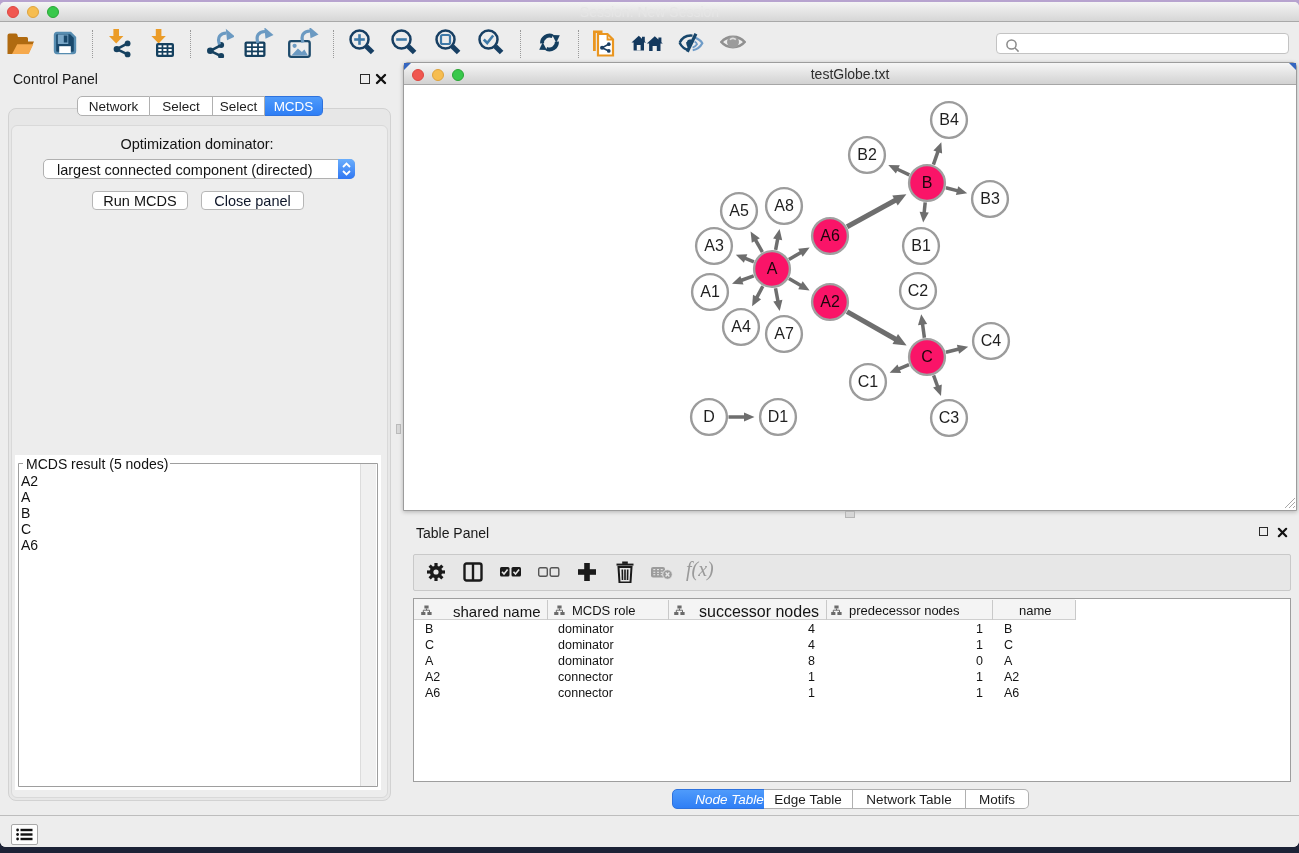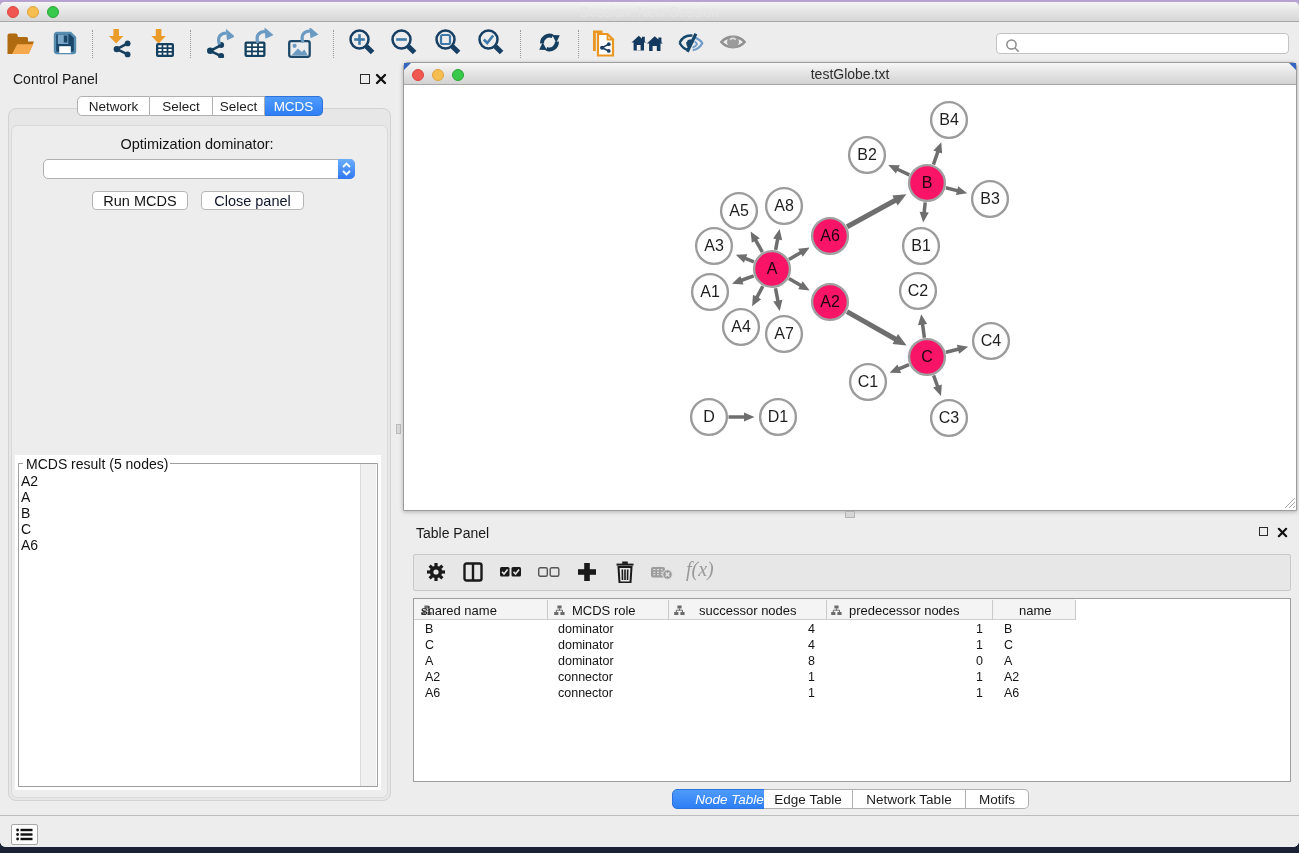--- a/index.html
+++ b/index.html
@@ -164,20 +164,21 @@
     <path d="M2 2 L10 10 M10 2 L2 10" stroke="#111" stroke-width="2.4" stroke-linecap="round"></path>
   </svg>
 <div class="abs" style="left:8px;top:108px;width:383px;height:693px;background:#e7e7e7;border:1px solid #d2d2d2;border-radius:8px;"></div>
 <div class="abs" style="left:11px;top:125px;width:377px;height:673px;background:#ededed;border:1px solid #d9d9d9;border-radius:6px;"></div>
 <div class="seg" style="left:77px;top:96px;width:73px;border-radius:5px 0 0 5px;">Network</div>
 <div class="seg" style="left:150px;top:96px;width:63px;border-left:none;">Select</div>
 <div class="seg" style="left:213px;top:96px;width:52px;border-left:none;">Select</div>
 <div class="seg segblue" style="left:265px;top:96px;width:58px;border-left:none;border-radius:0 5px 5px 0;">MCDS</div>
 <div class="abs" style="left:11px;top:136px;width:372px;text-align:center;font-size:14.5px;color:#141414;">Optimization dominator:</div>
 <div class="abs" style="left:43px;top:159px;width:312px;height:20px;background:#fff;border:1px solid #b0b0b0;border-radius:5px;">
+  <div style="position:absolute;left:13px;top:1px;font-size:14.5px;color:#141414;line-height:18px;">largest connected component (directed)</div>
   <div style="position:absolute;right:-1px;top:-1px;width:17px;height:20px;background:linear-gradient(#6aaefc,#3077f3);border-radius:0 5px 5px 0;">
     <svg width="17" height="20" viewBox="0 0 17 20">
         <path d="M5 8 L8.5 4.5 L12 8 M5 12 L8.5 15.5 L12 12" fill="none" stroke="#fff" stroke-width="1.8"></path>
       </svg>
   </div>
 </div>
 <div class="abs" style="left:92px;top:191px;width:96px;height:19px;background:#fff;border:1px solid #b6b6b6;border-radius:4px;text-align:center;font-size:14.5px;line-height:18px;color:#141414;">Run MCDS</div>
 <div class="abs" style="left:201px;top:191px;width:103px;height:19px;background:#fff;border:1px solid #b6b6b6;border-radius:4px;text-align:center;font-size:14.5px;line-height:18px;color:#0f172a;">Close panel</div>
 
 <div class="abs" style="left:15px;top:455px;width:366px;height:335px;background:#fff;">
@@ -377,23 +378,23 @@
     <rect x="0.2" y="7" width="4.2" height="3" fill="#6b6b6b"></rect>
     <rect x="6.4" y="7" width="4.2" height="3" fill="#6b6b6b"></rect>
     <path d="M5.5 3.5 L5.5 5.2 M2.3 7 L2.3 5.2 L8.5 5.2 L8.5 7" fill="none" stroke="#6b6b6b" stroke-width="1"></path>
   </svg>
 <svg style="position:absolute;left:831px;top:604.5px" width="11" height="11" viewBox="0 0 11 11">
     <rect x="3.4" y="0.5" width="4.2" height="3" fill="#6b6b6b"></rect>
     <rect x="0.2" y="7" width="4.2" height="3" fill="#6b6b6b"></rect>
     <rect x="6.4" y="7" width="4.2" height="3" fill="#6b6b6b"></rect>
     <path d="M5.5 3.5 L5.5 5.2 M2.3 7 L2.3 5.2 L8.5 5.2 L8.5 7" fill="none" stroke="#6b6b6b" stroke-width="1"></path>
   </svg>
-<div class="cell" style="left:421px;top:603px;font-size:13px;">shared name</div>
+<div class="cell" style="left:453px;top:603px;font-size:15px;">shared name</div>
 <div class="cell" style="left:572px;top:603px;font-size:13px;">MCDS role</div>
-<div class="cell" style="left:699px;top:603px;font-size:13px;">successor nodes</div>
+<div class="cell" style="left:699px;top:603px;font-size:16px;">successor nodes</div>
 <div class="cell" style="left:849px;top:603px;font-size:13px;">predecessor nodes</div>
 <div class="cell" style="left:1019px;top:603px;font-size:13px;">name</div>
 <div class="vsep" style="left:547px;"></div>
 <div class="vsep" style="left:668px;"></div>
 <div class="vsep" style="left:826px;"></div>
 <div class="vsep" style="left:992px;"></div>
 <div class="vsep" style="left:1075px;"></div>
 <div class="cell" style="left:425px;top:622px;">B</div>
 <div class="cell" style="left:558px;top:622px;">dominator</div>
 <div class="cell" style="left:715px;top:622px;width:100px;text-align:right;">4</div>

